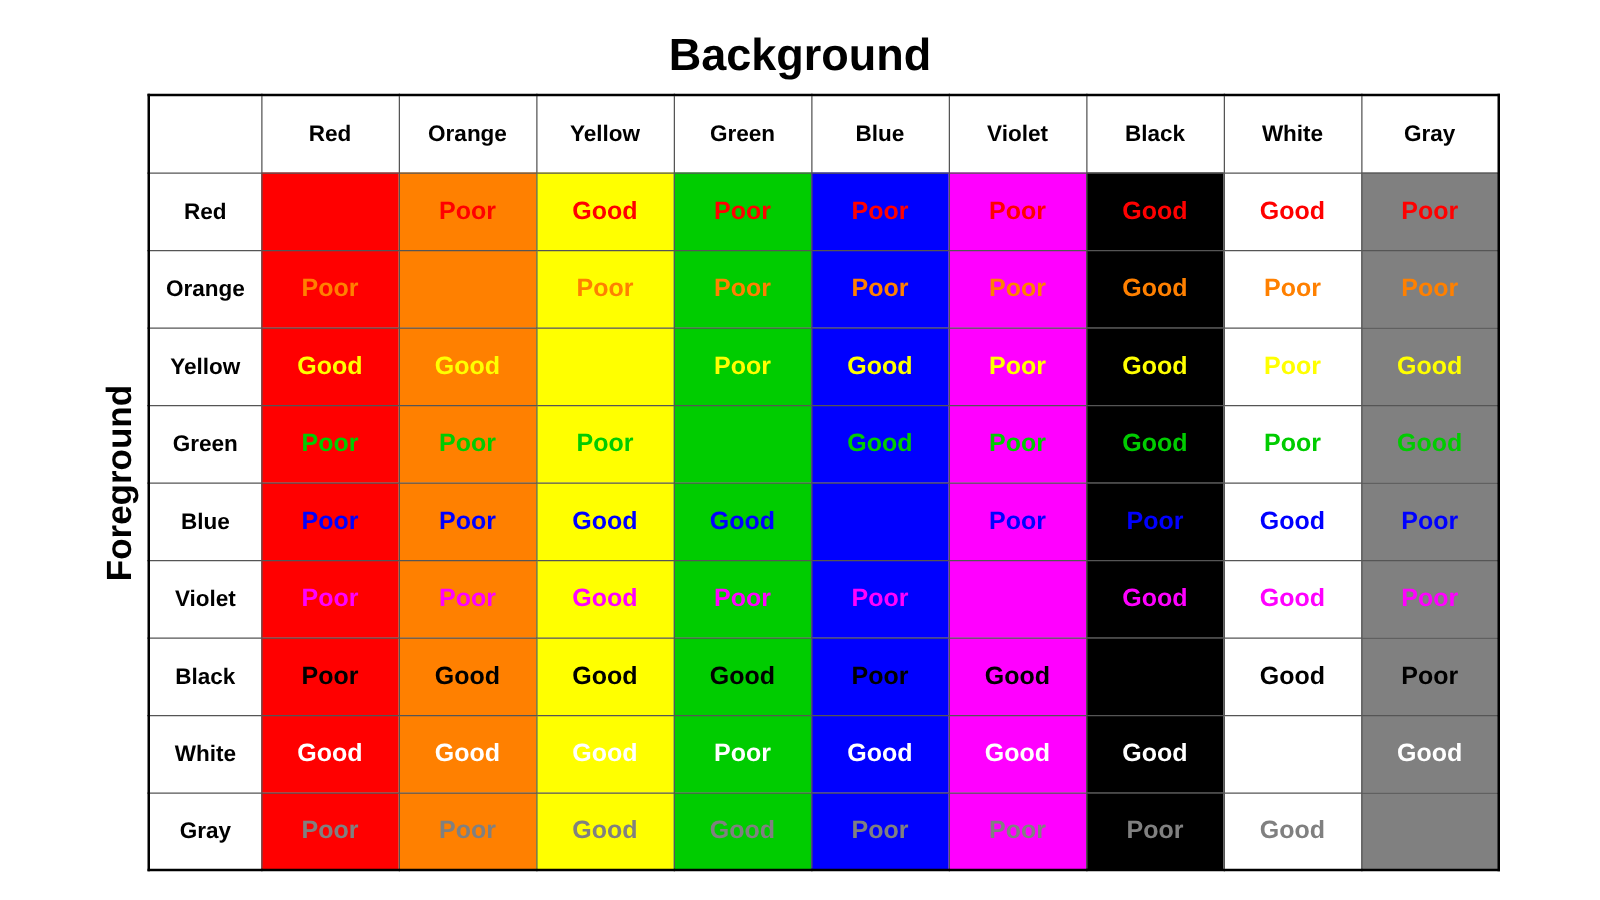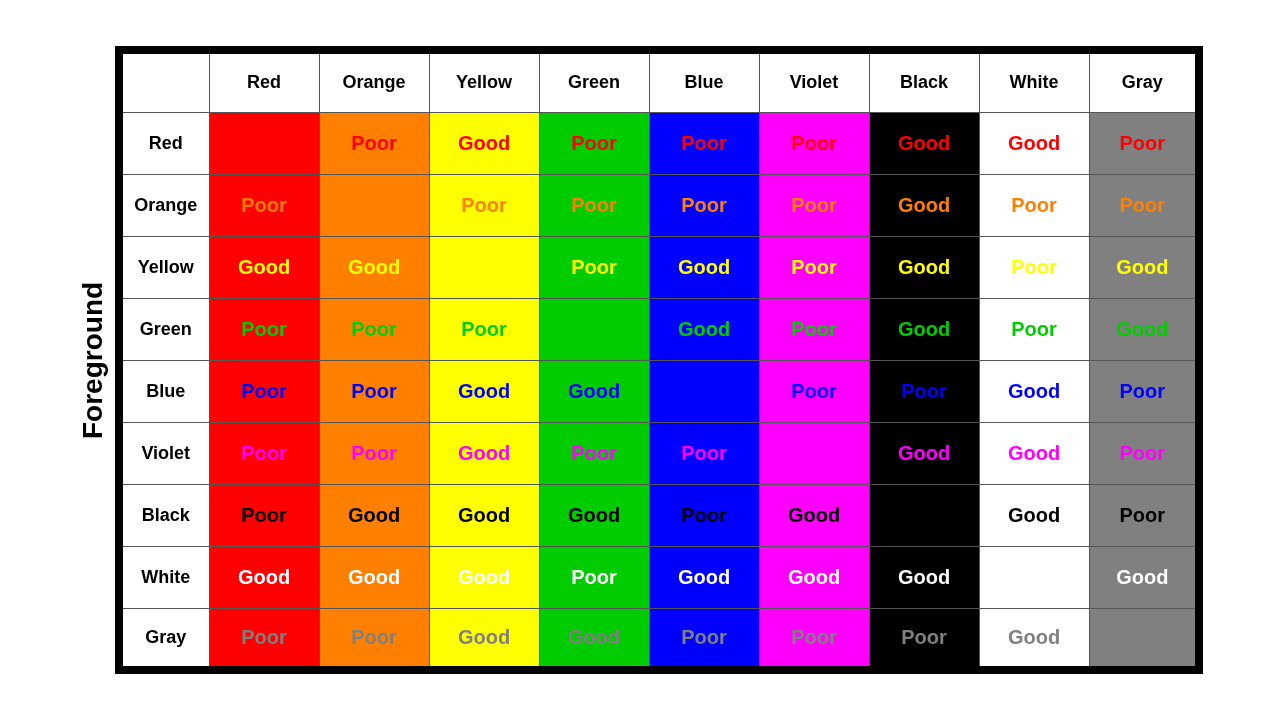--- a/index.html
+++ b/index.html
@@ -37,21 +37,21 @@
       font-weight: bold;
       margin-right: 6px;
       text-align: center;
       height: 560px;
       display: flex;
       align-items: center;
       justify-content: center;
     }
     table {
       border-collapse: collapse;
-      border: 8px solid #000000;
+      border: 2px solid #000000;
     }
     th, td {
       border: 1.5px solid #555;
       text-align: center;
       font-size: 18px;
       font-weight: bold;
       width: 110px;
       height: 62px;
       padding: 2px;
     }
@@ -75,20 +75,21 @@
     .bg-blue   { background: #0000ff; }
     .bg-violet { background: #ff00ff; }
     .bg-black  { background: #000000; }
     .bg-white  { background: #ffffff; }
     .bg-gray   { background: #808080; }
   </style>
 </head>
 <body>
 
 <div class="page-wrapper">
+  <div class="main-title">Background</div>
   <div class="outer-table-wrap">
     <div class="foreground-label">Foreground</div>
     <table id="main-table">
       <thead id="table-head">
           <tr>
             <th class="corner" style="width: 90px;"></th>
             <th>Red</th>
             <th>Orange</th>
             <th>Yellow</th>
             <th>Green</th>

